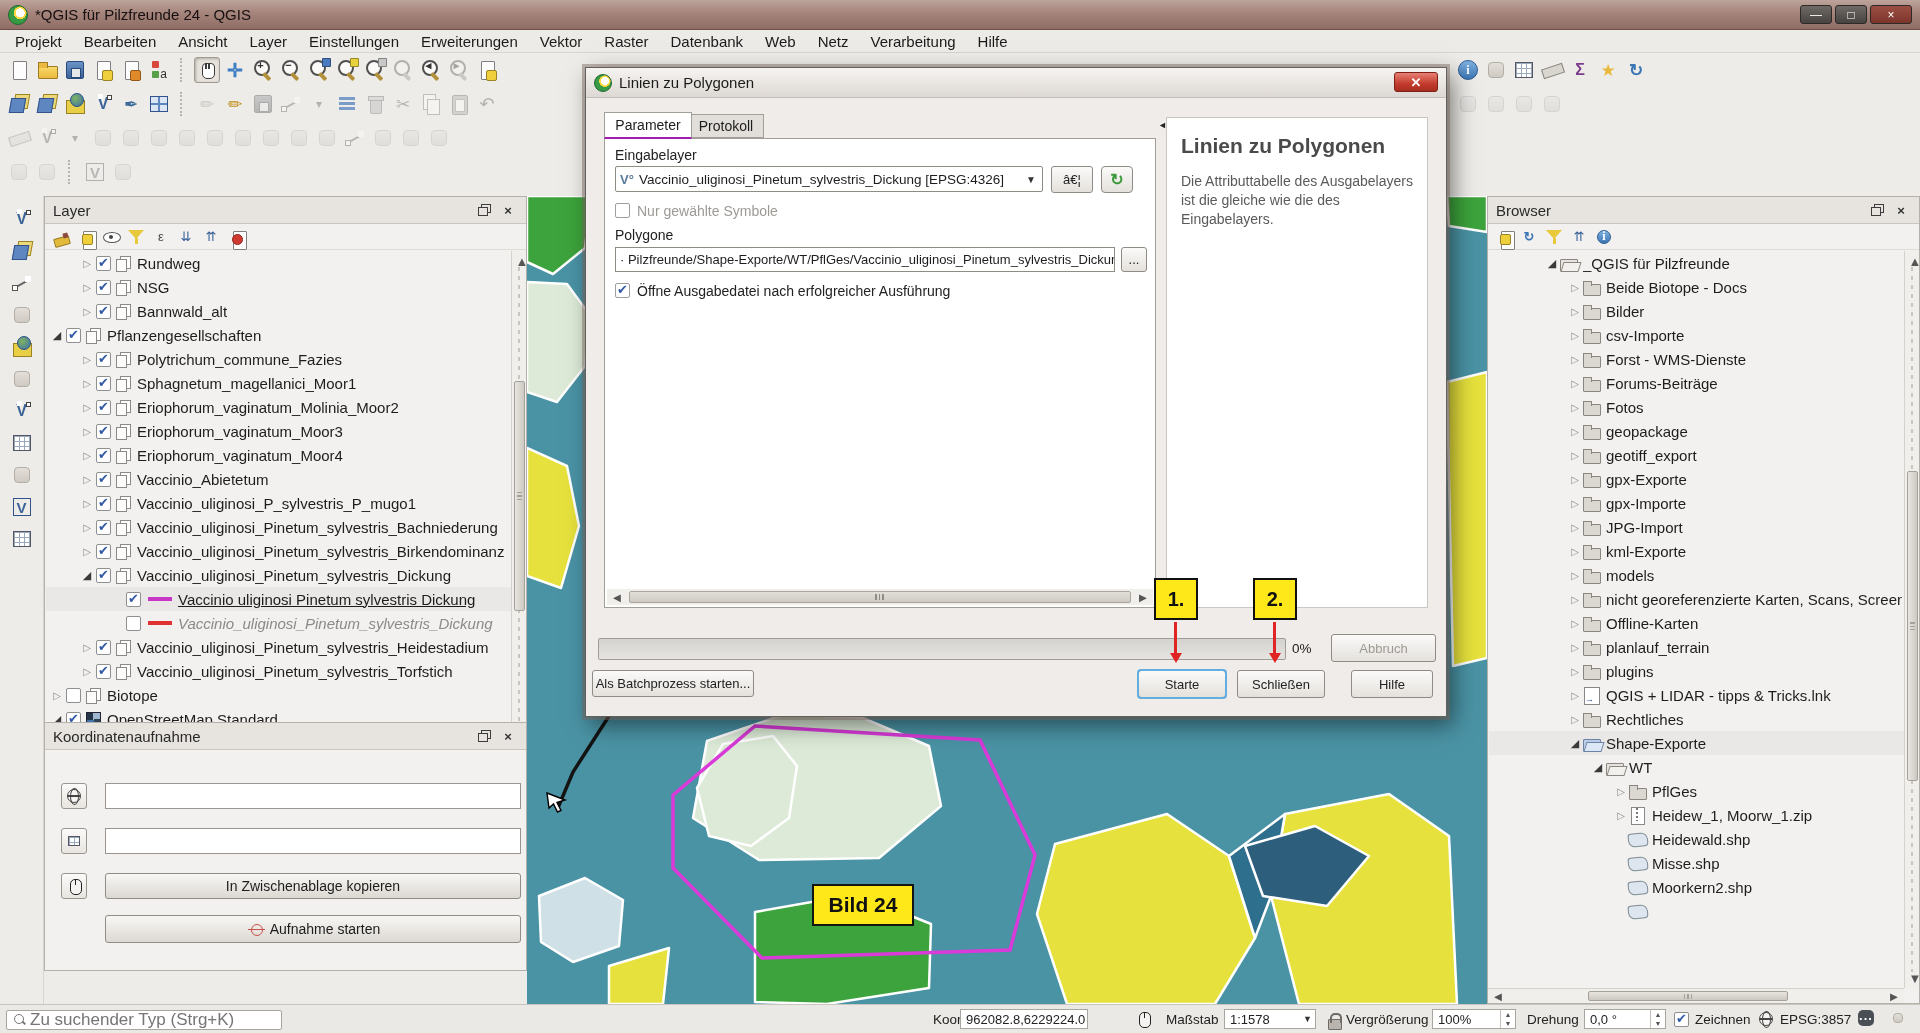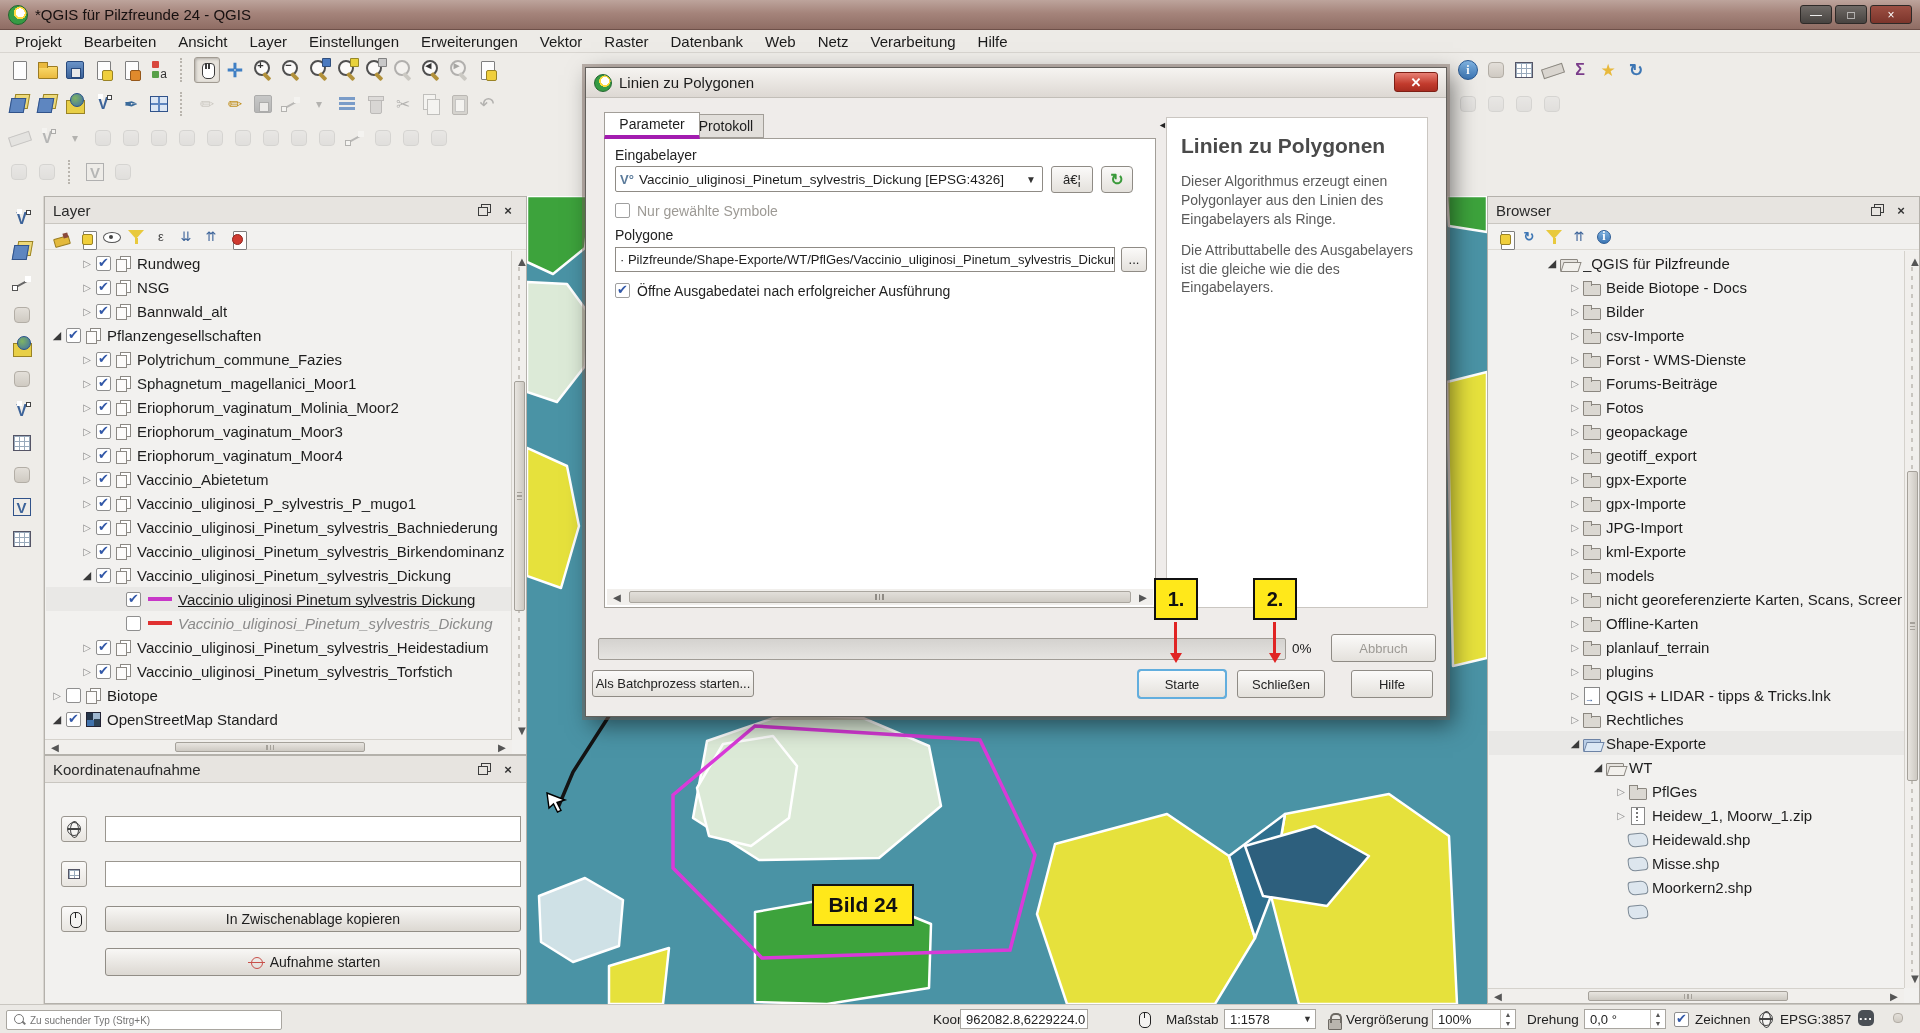--- a/index.html
+++ b/index.html
@@ -149,37 +149,37 @@
 
 #map{position:absolute;left:527px;top:196px;width:960px;height:808px;overflow:hidden}
 #bild-label{position:absolute;left:812px;top:884px;width:102px;height:42px;background:#ffe81a;border:2.5px solid #141414;display:flex;align-items:center;justify-content:center;font-size:21px;font-weight:bold;color:#111;z-index:12}
 #map-cursor{position:absolute;left:545px;top:790px;z-index:13}
 
 #statusbar{position:absolute;left:0;top:1004px;width:1920px;height:29px;background:#ebe9e5;border-top:1px solid #c9c6c0;font-size:13.5px;color:#222}
 #status-search{position:absolute;left:6px;top:5px;width:276px;height:20px;background:#fff;border:1px solid #a9a6a0;border-radius:2px;display:flex;align-items:center;padding-left:3px}
 #status-search .magsm{width:12px;height:12px;position:relative;flex:none;margin:0 4px}
 #status-search .magsm::before{content:"";position:absolute;left:0;top:0;width:8px;height:8px;border:1.5px solid #777;border-radius:50%}
 #status-search .magsm::after{content:"";position:absolute;left:8px;top:8px;width:4px;height:1.5px;background:#777;transform:rotate(45deg)}
-#status-search input{border:none;outline:none;width:230px;font-size:10px;color:#333;background:transparent;font-family:"Liberation Sans",sans-serif}
+#status-search input{border:none;outline:none;width:230px;font-size:17px;color:#333;background:transparent;font-family:"Liberation Sans",sans-serif}
 .slabel{position:absolute;top:7px}
 .sfield{position:absolute;top:4px;height:20px;background:#fff;border:1px solid #a9a6a0;font-size:13px;display:flex;align-items:center;padding:0 5px}
 .spin{position:absolute;top:4px;height:20px;background:#fff;border:1px solid #a9a6a0;font-size:13px;display:flex;align-items:center}
 .spin .val{flex:1;padding-left:5px}
 .spin .arr{width:15px;height:100%;border-left:1px solid #c5c2bc;display:flex;flex-direction:column}
 .spin .arr span{flex:1;display:flex;align-items:center;justify-content:center;font-size:7px;color:#555}
 .scb{position:absolute;top:7px;width:15px;height:15px;border:1px solid #8f8f8f;border-radius:2px;background:#fff}
 .scb::after{content:"✔";position:absolute;inset:-2px 0 0 1px;font-size:13px;color:#3258a8}
 
 #dialog{position:absolute;left:585px;top:67px;width:862px;height:650px;background:#efecea;border:1px solid #63605c;box-shadow:0 0 0 3px rgba(120,100,92,.45),6px 8px 22px rgba(0,0,0,.5);z-index:40}
 #dlg-title{position:absolute;left:0;top:0;width:100%;height:30px;background:linear-gradient(#f6f4f1,#ddd8d3);border-bottom:1px solid #c2beb8;display:flex;align-items:center;padding:0 8px}
 #dlg-title .lg{width:18px;height:18px;border-radius:50%;background:radial-gradient(circle at 62% 38%,#fff 0 28%,#fdd93f 29% 40%,#369b44 41%);border:1px solid #20662c;margin-right:7px}
 #dlg-title .tt{font-size:15px;color:#1c1c1c}
 #dlg-close{position:absolute;right:8px;top:4px;width:44px;height:20px;background:linear-gradient(#e88074,#c23b2d 60%,#a92c20);border:1px solid #7e1f15;border-radius:3px;color:#fff;font-weight:bold;font-size:13px;display:flex;align-items:center;justify-content:center}
 .tab{position:absolute;top:44px;height:26px;display:flex;align-items:center;justify-content:center;font-size:14px;border:1px solid #a29e98}
-#tab-param{left:18px;width:96px;background:#fff;border-bottom:4px solid #a21caf;z-index:2;height:27px}
+#tab-param{left:18px;width:88px;background:#fff;border-bottom:2px solid #a21caf;z-index:2;height:27px}
 #tab-proto{left:102px;width:76px;background:#e2dfdb;top:46px;height:24px}
 #dlg-parambox{position:absolute;left:18px;top:70px;width:552px;height:470px;background:#fff;border:1px solid #a29e98}
 .dl{position:absolute;font-size:14px;color:#222}
 #dlg-combo{position:absolute;left:10px;top:27px;width:428px;height:26px;background:#fff;border:1px solid #8f8b85;border-radius:2px;display:flex;align-items:center;padding:0 4px;font-size:13.5px}
 #dlg-combo .vic{color:#5a7a9a;font-weight:bold;font-size:13px;margin-right:5px;flex:none}
 #dlg-combo .ctext{flex:1;overflow:hidden;white-space:nowrap}
 #dlg-combo .crt{flex:none;font-size:10px;color:#333;padding:0 2px}
 .dbtn{position:absolute;background:linear-gradient(#fbfaf9,#e4e1dc);border:1px solid #8f8b85;border-radius:3px;display:flex;align-items:center;justify-content:center;font-size:13px;color:#222}
 #dlg-refresh{color:#3a9a3a;font-weight:bold;font-size:16px;border-radius:4px}
 .dchk{position:absolute;width:15px;height:15px;border:1px solid #9f9f9f;border-radius:2px;background:#fff}
@@ -538,21 +538,21 @@
     <div class="vthumb" style="top:130px;height:230px"></div>
     <div class="sbtn ict sm k-ard" style="bottom:0;left:0">▼</div>
   </div>
   <div class="hscroll" style="left:0;bottom:0;width:467px">
     <span class="ict sm k-arl">◄</span>
     <div class="hthumb" style="left:130px;width:190px"></div>
     <span class="ict sm k-arr" style="position:absolute;right:0">►</span>
   </div>
 </div>
 
-<div class="panel" id="coord-panel" style="left:44px;top:755px;width:483px;height:249px">
+<div class="panel" id="coord-panel" style="left:44px;top:722px;width:483px;height:249px">
   <div class="phead">
     <span>Koordinatenaufnahme</span>
       <span class="sp"></span>
     <span class="pbtn">
         <span class="ic-float"></span>
       </span>
     <span class="pbtn ict sm k-closex">×</span>
   </div>
   <div class="cbtn" style="left:16px;top:60px">
       <span class="ict sm k-globe"></span>
@@ -800,21 +800,20 @@
       <span class="ict sm k-arl">◄</span>
       <div class="tr"></div>
       <span class="ict sm k-arr">►</span>
     </div>
   </div>
 
   <div id="dlg-collapse">◄</div>
 
   <div id="dlg-help">
     <h2>Linien zu Polygonen</h2>
-    <p>Dieser Algorithmus erzeugt einen Polygonlayer aus den Linien des Eingabelayers als Ringe.</p>
     <p>Die Attributtabelle des Ausgabelayers ist die gleiche wie die des Eingabelayers.</p>
   </div>
 
   <div id="dlg-progress"></div>
   <div id="dlg-pct">0%</div>
   <div class="dbtn disbtn" style="left:745px;top:566px;width:105px;height:28px">Abbruch</div>
   <div class="dbtn" style="left:6px;top:602px;width:162px;height:27px;font-size:13px">Als Batchprozess starten...</div>
   <div class="dbtn focused" style="left:552px;top:602px;width:88px;height:28px">Starte</div>
   <div class="dbtn" style="left:651px;top:602px;width:88px;height:28px">Schließen</div>
   <div class="dbtn" style="left:765px;top:602px;width:82px;height:28px">Hilfe</div>

